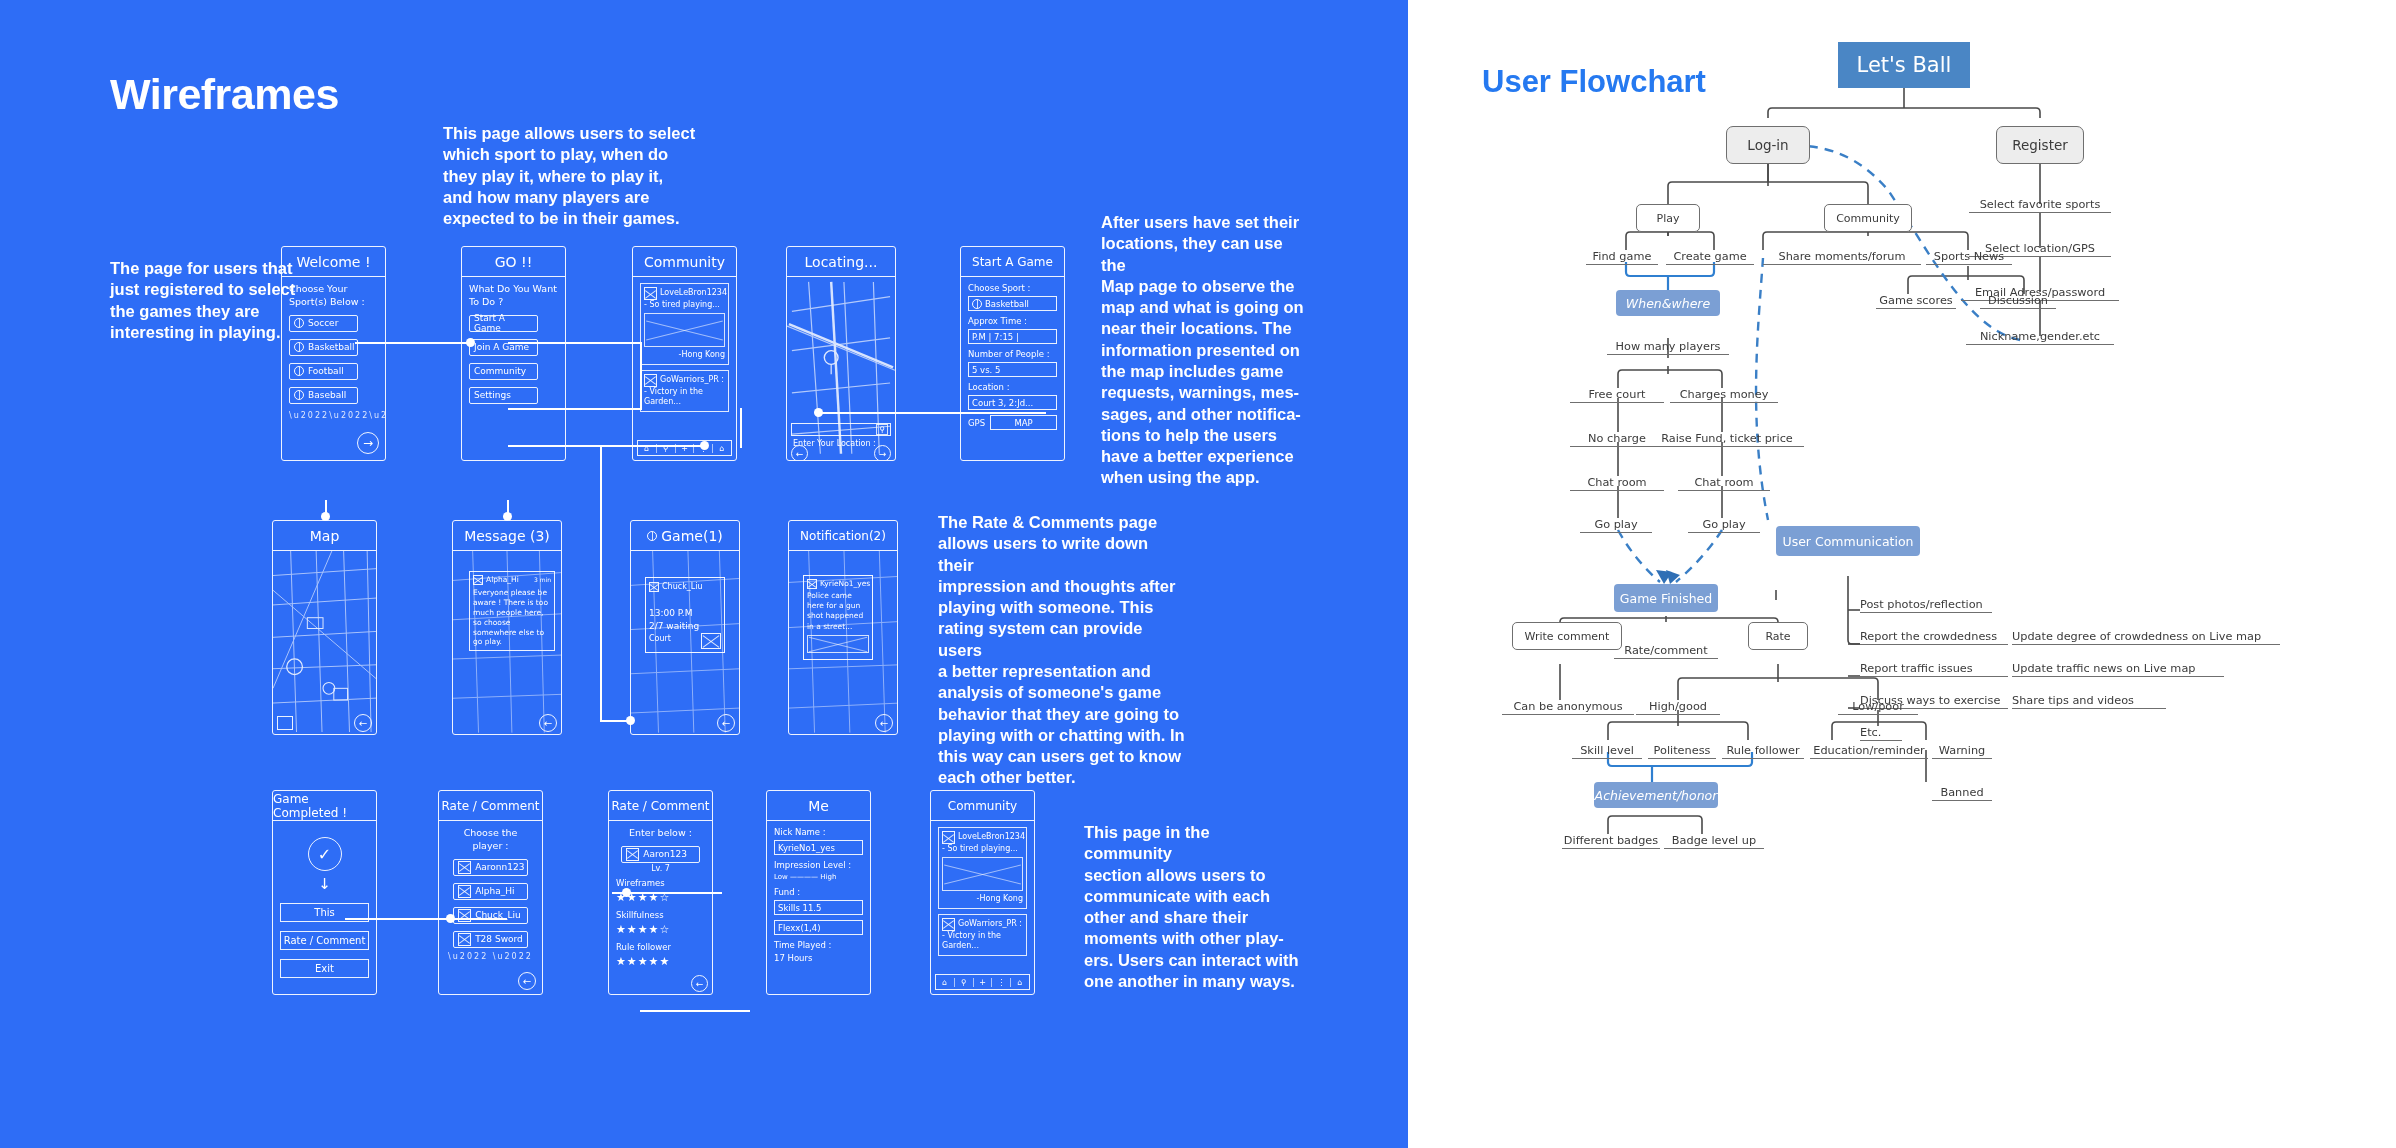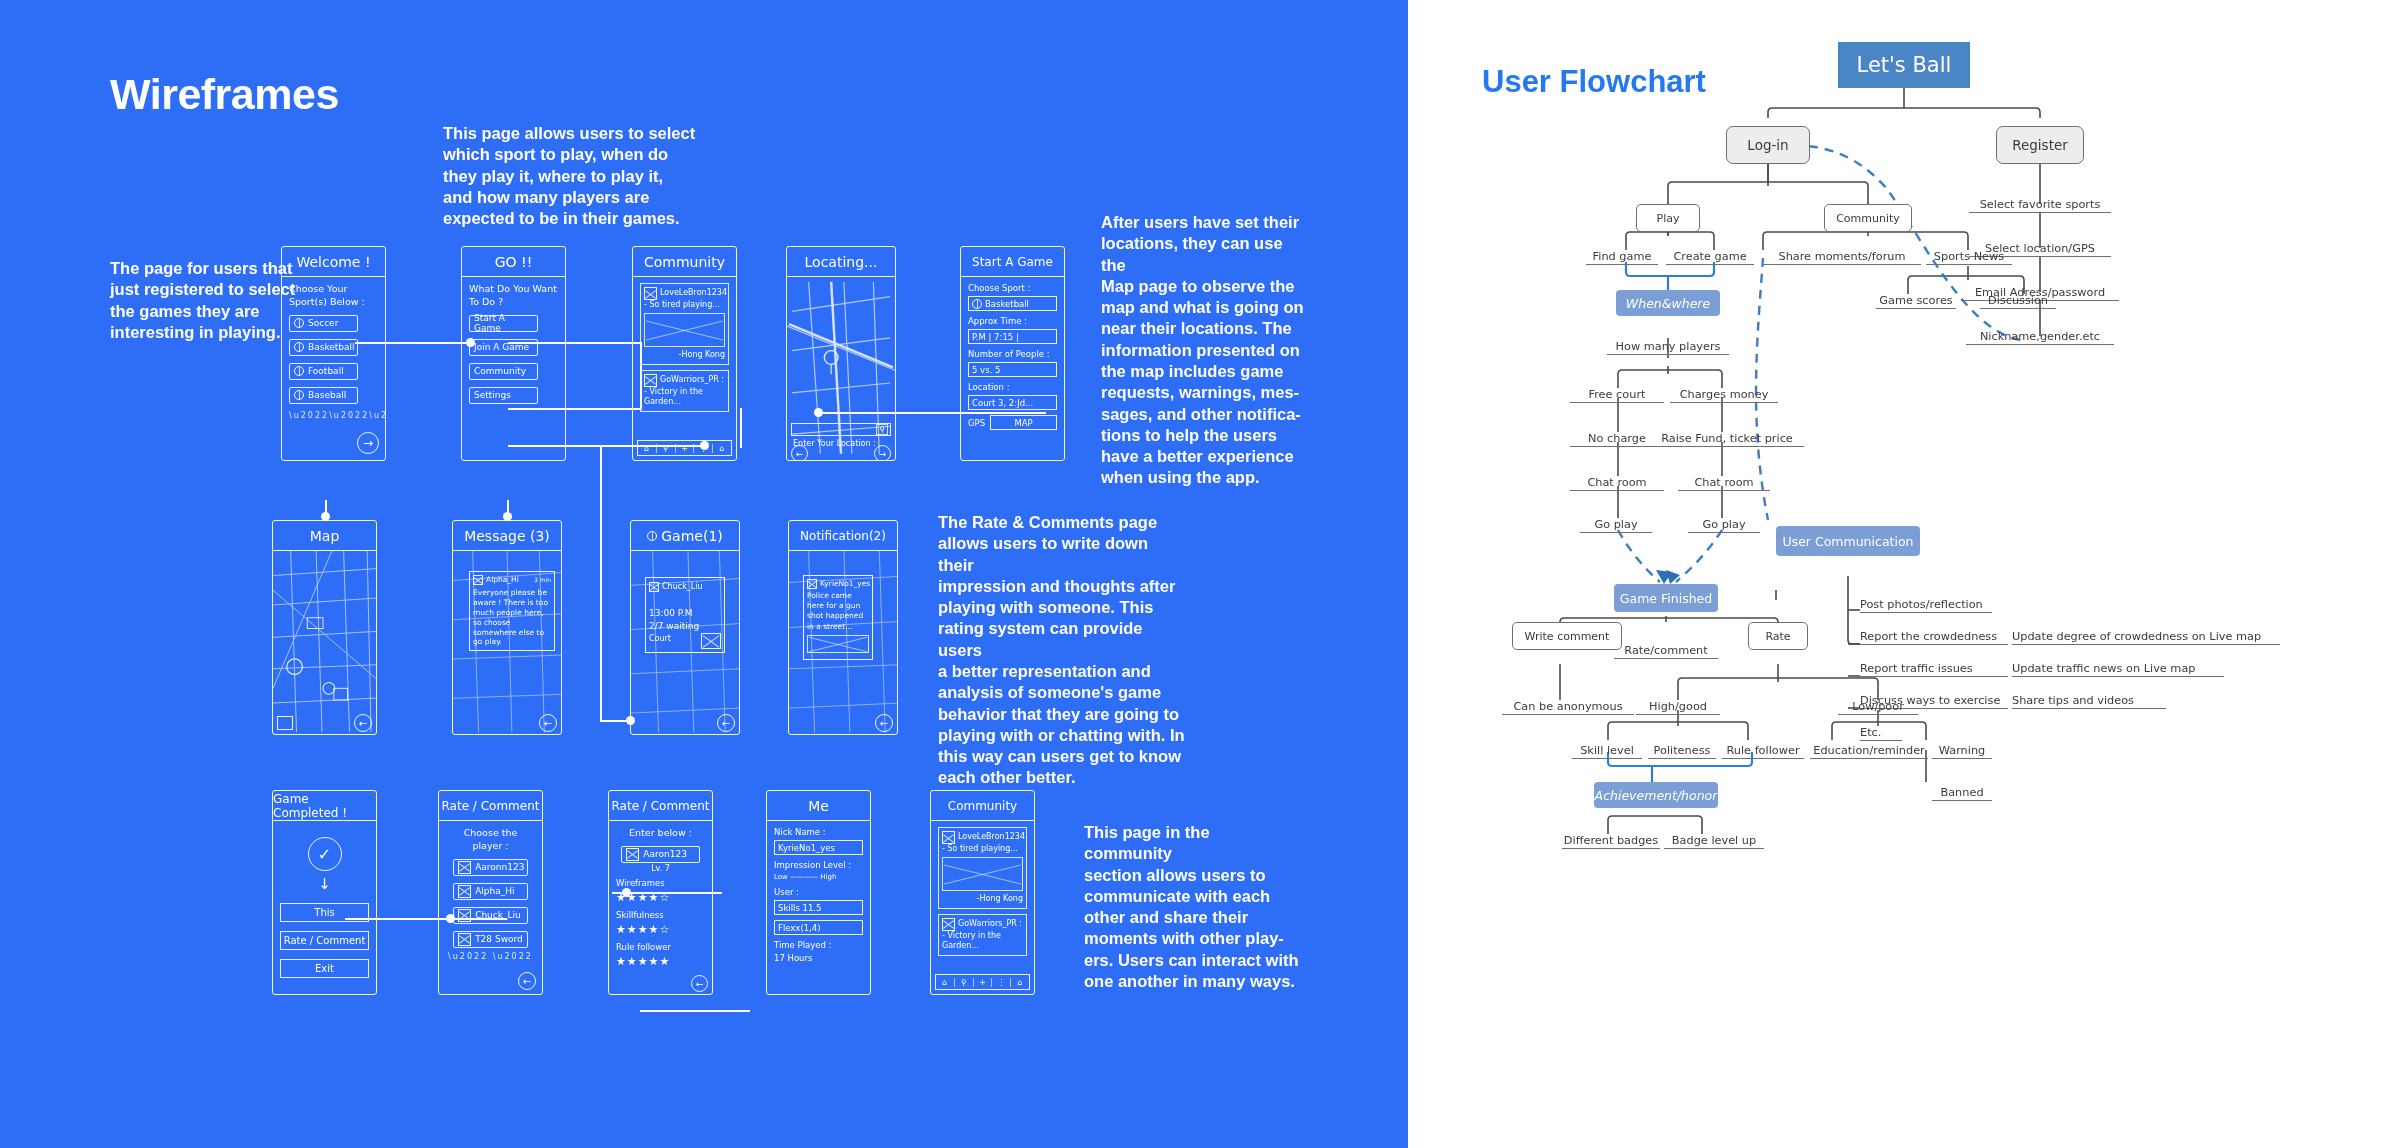--- a/index.html
+++ b/index.html
@@ -552,21 +552,21 @@
 
   <div class="phone" style="left:766px; top:790px; width:105px; height:205px;">
     <div class="hdr">Me</div>
     <div class="body">
       <div class="lbl">Nick Name :</div>
       <div class="fld">
           <span>KyrieNo1_yes</span>
         </div>
       <div class="lbl">Impression Level :</div>
       <div style="font-size:7px;margin-bottom:6px;">Low ———— High</div>
-      <div class="lbl">User :</div>
+      <div class="lbl">Fund :</div>
       <div class="fld">
           <span>Skills 11.5</span>
         </div>
       <div class="fld">
           <span>Flexx(1,4)</span>
         </div>
       <div class="lbl">Time Played :</div>
       <div style="font-size:8.5px;">17 Hours</div>
     </div>
   </div>

